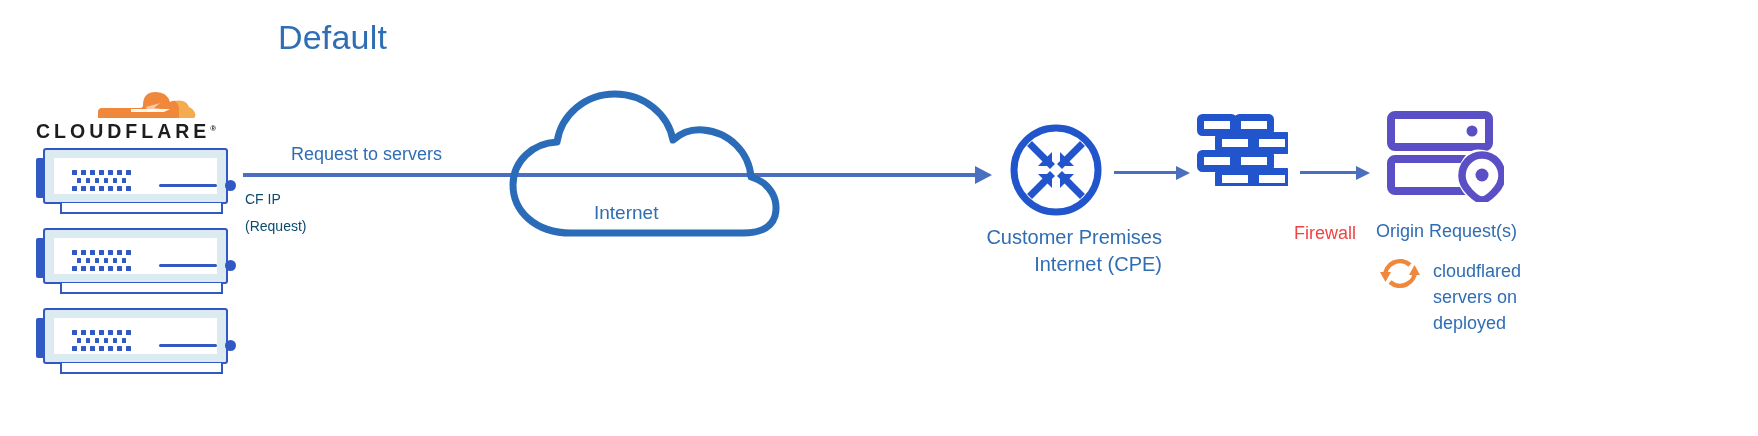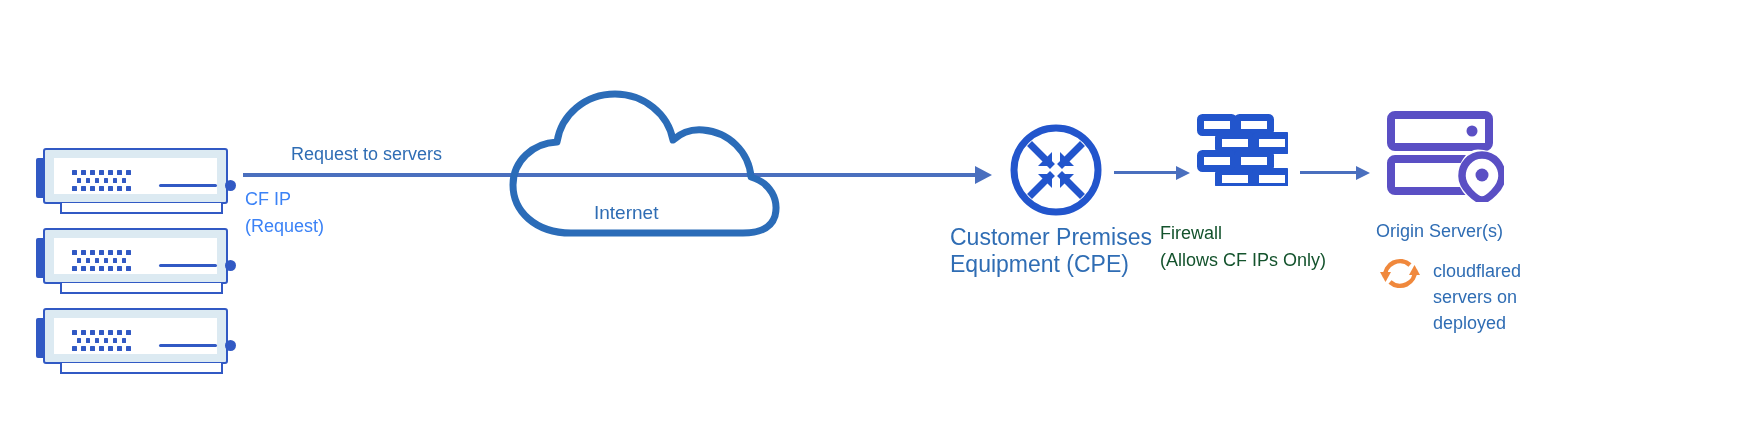--- a/index.html
+++ b/index.html
@@ -144,66 +144,66 @@
   #label-request-to-origin {
     left: 291px;
     top: 144px;
     font-size: 18px;
     color: #2f6db4;
     white-space: nowrap;
   }
   #label-cf-ip {
     left: 245px;
     top: 186px;
-    font-size: 18px;
-    color: #3b82f6;
+    font-size: 14px;
+    color: #0c4a6e;
     line-height: 27px;
     white-space: nowrap;
   }
 
   
   #internet-cloud { left: 505px; top: 85px; width: 280px; height: 155px; }
   #label-internet {
     left: 594px;
     top: 202px;
     font-size: 19px;
     color: #2f6db4;
     white-space: nowrap;
   }
 
   
   #cpe-icon { left: 1008px; top: 122px; width: 96px; height: 96px; }
   #label-cpe {
     left: 950px;
     top: 224px;
     width: 212px;
-    text-align: left;
-    font-size: 23px;
+    text-align: right;
+    font-size: 20px;
     color: #2f6db4;
     line-height: 27px;
   }
 
   
   #arrow2-line { left: 1114px; top: 171px; width: 68px; height: 3px; background: #4a6fbe; }
   #arrow2-head {
     left: 1176px; top: 165.5px; width: 0; height: 0;
     border-top: 7.5px solid transparent;
     border-bottom: 7.5px solid transparent;
     border-left: 14px solid #4a6fbe;
   }
 
   
   #firewall-icon { left: 1196px; top: 114px; width: 92px; height: 72px; }
   #label-firewall {
     left: 1160px;
     top: 220px;
     width: 196px;
-    text-align: left;
+    text-align: right;
     font-size: 18px;
-    color: #14532d;
+    color: #ef4444;
     line-height: 27px;
   }
 
   
   #arrow3-line { left: 1300px; top: 171px; width: 62px; height: 3px; background: #4a6fbe; }
   #arrow3-head {
     left: 1356px; top: 165.5px; width: 0; height: 0;
     border-top: 7.5px solid transparent;
     border-bottom: 7.5px solid transparent;
     border-left: 14px solid #4a6fbe;
@@ -226,21 +226,35 @@
     color: #2f6db4;
     line-height: 26px;
     white-space: nowrap;
   }
 </style>
 </head>
 <body>
 
 <div id="canvas">
 
-
+  <div class="abs" id="diagram-title">Default</div>
+
+  <div class="abs" id="cloudflare-logo">
+    <svg width="190" height="40" viewBox="0 0 190 40">
+      <g>
+        <path d="M62 34 L62 28 Q62 24 66 24 L104 24 Q107 24 107 21 Q107 8 120 8 Q131 8 134 18 Q137 16 141 17 Q147 18 148 24 L148 34 Z" fill="#f0883c"></path>
+        <path d="M139 17 Q150 15 153 23 Q156 24 158 27 Q161 32 158 34 L143 34 L143 24 Q142 19 139 17 Z" fill="#f5ab4f"></path>
+        <path d="M95 25 L134 25 L128 28 L95 28 Z" fill="#ffffff" opacity="0.92"></path>
+        <path d="M110 23 L124 19 L118 24 L126 25 L112 28 Z" fill="#ffffff" opacity="0.55"></path>
+      </g>
+    </svg>
+    <div id="cf-wordmark">
+      <span>CLOUDFLARE</span><sup>®</sup>
+    </div>
+  </div>
 
   <div class="abs server-unit" style="left:36px; top:148px;">
     <div class="server-ear"></div>
     <div class="server-body">
       <div class="server-face">
         <div class="vent">
             <i style="left: 0px; top: 0px;"></i>
             <i style="left: 9px; top: 0px;"></i>
             <i style="left: 18px; top: 0px;"></i>
             <i style="left: 27px; top: 0px;"></i>
@@ -371,21 +385,21 @@
       <g fill="#2255cc">
         <polygon points="44,30 44,44 30,44"></polygon>
         <polygon points="52,30 52,44 66,44"></polygon>
         <polygon points="44,66 44,52 30,52"></polygon>
         <polygon points="52,66 52,52 66,52"></polygon>
       </g>
     </svg>
   </div>
   <div class="abs" id="label-cpe">
     <div>Customer Premises</div>
-    <div>Equipment (CPE)</div>
+    <div>Internet (CPE)</div>
   </div>
 
   <div class="abs" id="arrow2-line"></div>
   <div class="abs" id="arrow2-head"></div>
 
   <div class="abs" id="firewall-icon">
     <svg width="92" height="72" viewBox="0 0 92 72">
       <g fill="none" stroke="#2255cc" stroke-width="7" stroke-linejoin="round">
         <rect x="4.5" y="3.5" width="33" height="15" rx="2"></rect>
         <rect x="41.5" y="3.5" width="33" height="15" rx="2"></rect>
@@ -393,37 +407,36 @@
         <rect x="59.5" y="21.5" width="33" height="15" rx="2"></rect>
         <rect x="4.5" y="39.5" width="33" height="15" rx="2"></rect>
         <rect x="41.5" y="39.5" width="33" height="15" rx="2"></rect>
         <rect x="22.5" y="57.5" width="33" height="15" rx="2"></rect>
         <rect x="59.5" y="57.5" width="33" height="15" rx="2"></rect>
       </g>
     </svg>
   </div>
   <div class="abs" id="label-firewall">
     <div>Firewall</div>
-    <div>(Allows CF IPs Only)</div>
   </div>
 
   <div class="abs" id="arrow3-line"></div>
   <div class="abs" id="arrow3-head"></div>
 
   <div class="abs" id="origin-icon">
     <svg width="118" height="92" viewBox="0 0 118 92">
       <rect x="5" y="5" width="98" height="32" rx="4" fill="none" stroke="#5a4fc4" stroke-width="8"></rect>
       <circle cx="86" cy="21" r="5.5" fill="#5a4fc4"></circle>
       <rect x="5" y="49" width="98" height="32" rx="4" fill="none" stroke="#5a4fc4" stroke-width="8"></rect>
       <path d="M92 44 C 106 44, 116 55, 116 67 C 116 79, 100 92, 96 92 C 92 92, 76 79, 76 67 C 76 55, 84 44, 92 44 Z" fill="#ffffff" stroke="#ffffff" stroke-width="9"></path>
       <path d="M96 45 C 108 45, 116 55, 116 66 C 116 78, 101 90, 96 90 C 91 90, 76 78, 76 66 C 76 55, 84 45, 96 45 Z" fill="none" stroke="#5a4fc4" stroke-width="7.5" stroke-linejoin="round"></path>
       <circle cx="96" cy="65" r="6.5" fill="#5a4fc4"></circle>
     </svg>
   </div>
-  <div class="abs" id="label-origin">Origin Server(s)</div>
+  <div class="abs" id="label-origin">Origin Request(s)</div>
 
   <div class="abs" id="cloudflared-icon">
     <svg width="44" height="40" viewBox="0 0 44 40">
       <g fill="none" stroke="#f0883c" stroke-width="4.5" stroke-linecap="butt">
         <path d="M7 24 A15 15 0 0 1 32 12"></path>
         <path d="M37 17 A15 15 0 0 1 12 29"></path>
       </g>
       <polygon points="2,19 13,19 7.5,29" fill="#f0883c"></polygon>
       <polygon points="42,22 31,22 36.5,12" fill="#f0883c"></polygon>
     </svg>

